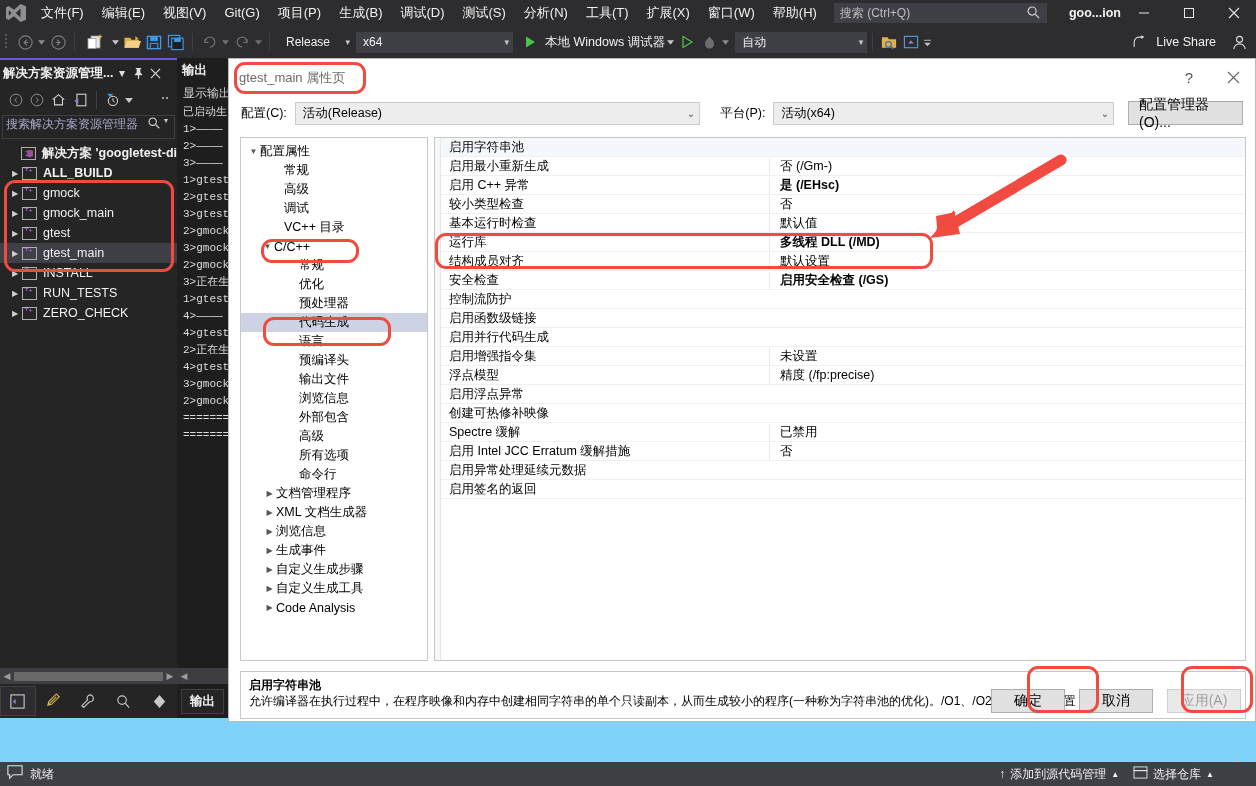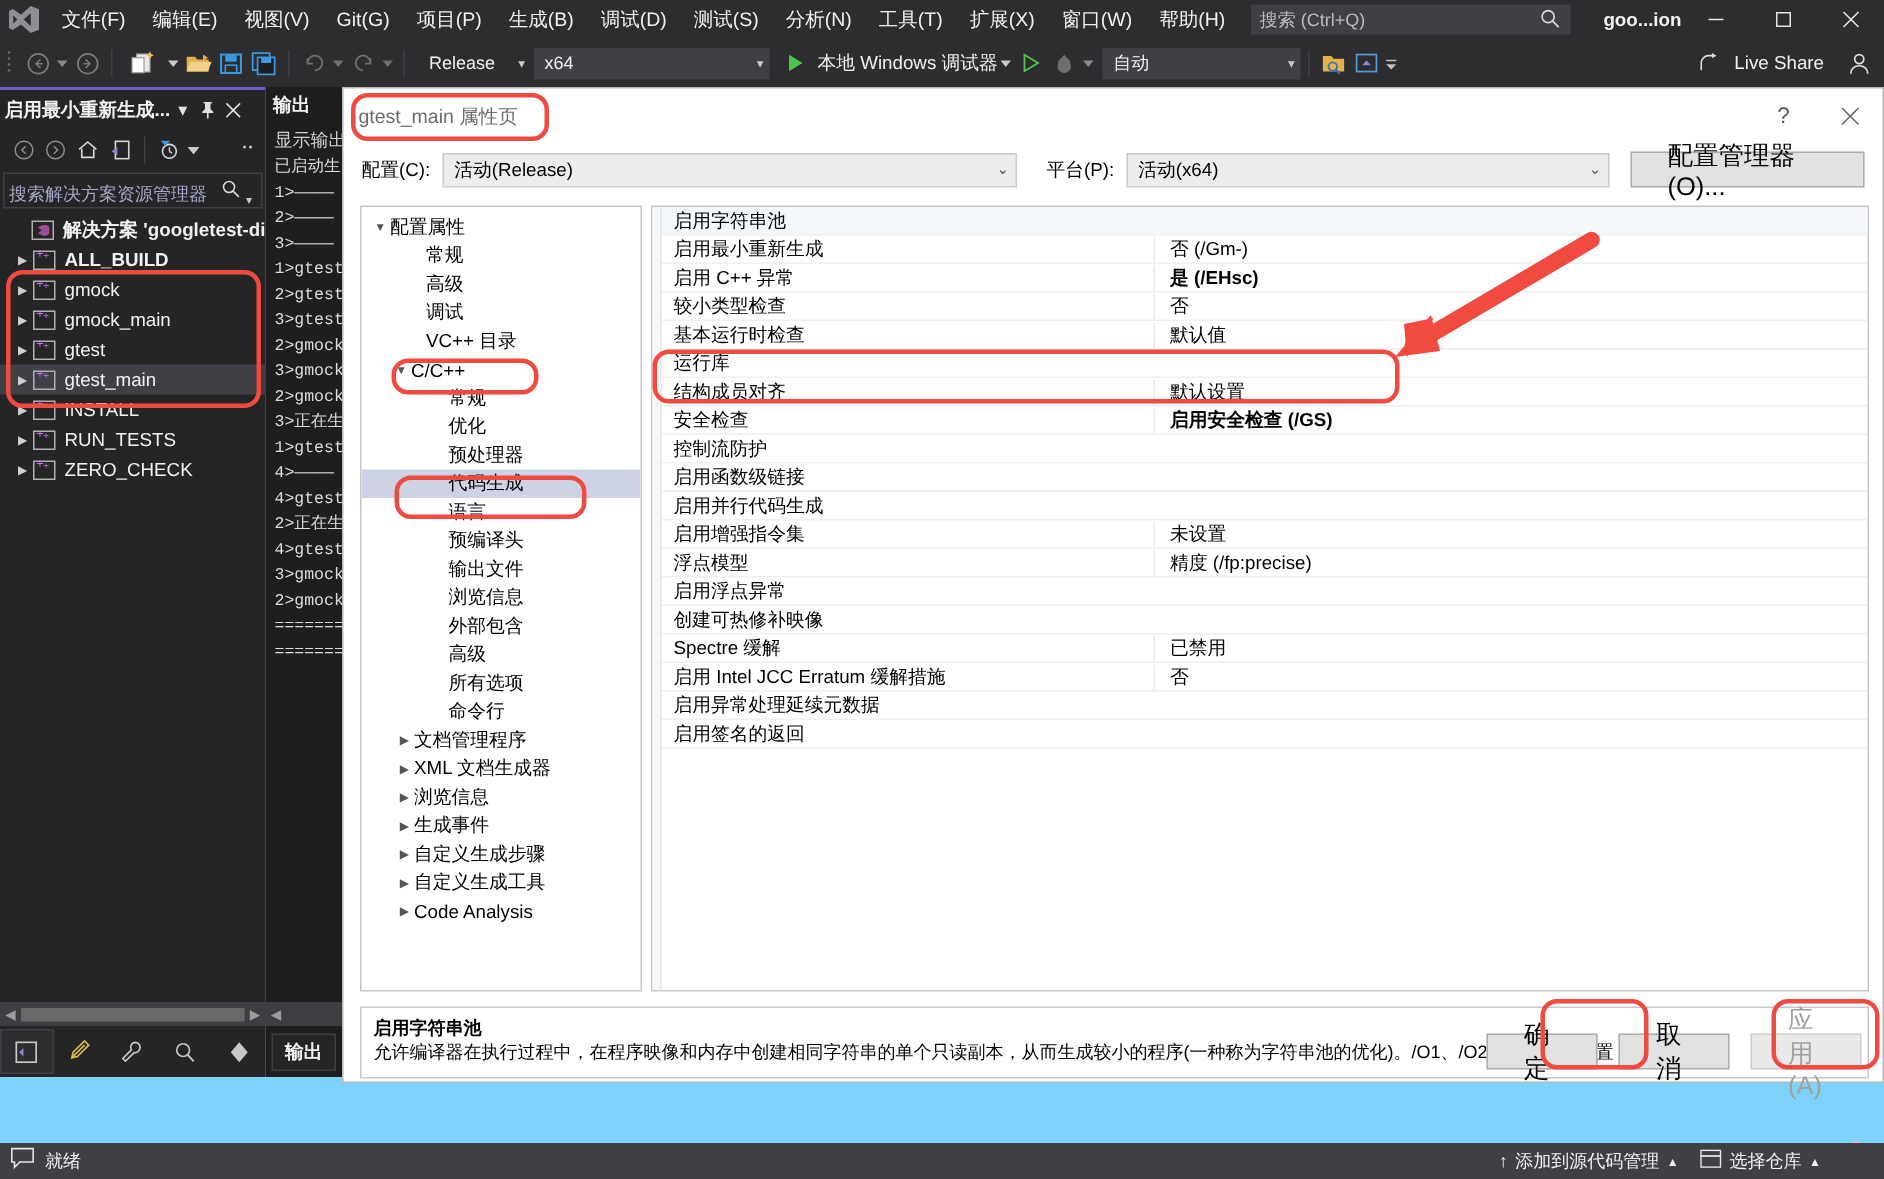--- a/index.html
+++ b/index.html
@@ -55,21 +55,21 @@
   .slnexp {
     position:absolute; left:0; top:58px; width:177px; height:660px;
     background:#252526; border-top:2px solid #6a5acd;
   }
   .se-head { height:26px; display:flex; align-items:center; padding:0 3px; }
   .se-title { font-size:12.5px; color:#f1f1f1; font-weight:bold; white-space:nowrap; overflow:hidden; }
   .se-head .hbtn { width:17px; height:20px; display:flex; align-items:center; justify-content:center; color:#e0e0e0; font-size:12px;}
   .se-tools { height:28px; display:flex; align-items:center; padding-left:5px; }
   .se-tools .t { width:24px; height:22px; display:flex; align-items:center; justify-content:center; }
   .se-search {
-    height:24px; margin:1px 2px 0 2px; display:flex; align-items:flex-end;
+    height:24px; margin:1px 2px 0 2px; display:flex; align-items:flex-start;
     border:1px solid #3f3f46; background:#252526; padding:0 3px;
   }
   .se-search .sv { font-size:12px; color:#a6a6c8; white-space:nowrap; overflow:hidden; flex:1; }
   .se-tree { padding-top:4px; font-size:12.5px; color:#f1f1f1; }
   .tr { height:20px; display:flex; align-items:center; padding-left:8px; white-space:nowrap; }
   .tr.sel { background:#3f3f46; }
   .tw { width:14px; display:flex; align-items:center; justify-content:center; color:#cfcfcf; font-size:8px; }
   .icn-vcxproj {
     width:15px; height:13px; border:1px solid #b0b0b0; margin-right:6px;
     position:relative; display:inline-block; flex:none;
@@ -123,21 +123,21 @@
   .dlg-title .tbtns .b { width:44px; height:34px; display:flex; align-items:center; justify-content:center; color:#555; font-size:15px; }
   .dlg-row1 { height:34px; display:flex; align-items:center; padding:0 12px; gap:8px; }
   .lbl { font-size:12.5px; color:#000; white-space:nowrap; }
   .wcombo {
     height:23px; background:#ededed; border:1px solid #cccccc;
     display:flex; align-items:center; padding:0 4px 0 7px; font-size:12.5px; color:#000;
   }
   .wcombo .cc { margin-left:auto; color:#555; font-size:10px; padding-left:6px; }
   .wbtn {
     height:24px; border:1px solid #adadad; background:#e1e1e1; color:#000;
-    font-size:17px; display:flex; align-items:center; justify-content:center; padding:0 24px;
+    font-size:14px; display:flex; align-items:center; justify-content:center; padding:0 10px;
   }
   .wbtn.dis { color:#a0a0a0; background:#e9e9e9; border-color:#cfcfcf; }
 
   .dlg-body { position:absolute; left:11px; top:78px; width:1006px; height:530px; display:flex; gap:6px; }
   .tree-pane { width:188px; height:524px; border:1px solid #c8c8c8; background:#fff; overflow:hidden; padding-top:4px; }
   .tnode { height:19px; display:flex; align-items:center; white-space:nowrap; font-size:12.5px; }
   .tnode.sel { background:#cdd3e4; }
   .tnode .exp { width:13px; text-align:center; font-size:8px; color:#555; }
 
   .grid-pane { flex:1; height:524px; border:1px solid #c8c8c8; background:#fff; position:relative; overflow:hidden; }
@@ -380,21 +380,21 @@
         <svg width="17" height="17" viewBox="0 0 18 18">
             <path d="M9 2.5a3.2 3.2 0 1 1 0 6.4 3.2 3.2 0 0 1 0-6.4Z" fill="none" stroke="#dcdcdc" stroke-width="1.2"></path>
             <path d="M3 16c0-3.3 2.7-5.6 6-5.6s6 2.3 6 5.6" fill="none" stroke="#dcdcdc" stroke-width="1.2"></path>
           </svg>
       </div>
     </div>
   </div>
 
   <div class="slnexp">
     <div class="se-head">
-      <span class="se-title">启用最小重新生成...</span>
+      <span class="se-title">解决方案资源管理...</span>
       <span class="hbtn">▾</span>
       <span class="hbtn">
         <svg width="11" height="13" viewBox="0 0 12 14">
             <path d="M3 1h6v1H8v4l2 2v1H6.6v4H5.4V9H2V8l2-2V2H3Z" fill="#e0e0e0"></path>
           </svg>
       </span>
       <span class="hbtn">
         <svg width="11" height="11" viewBox="0 0 12 12">
             <line x1="1" y1="1" x2="11" y2="11" stroke="#e0e0e0" stroke-width="1.2"></line>
             <line x1="11" y1="1" x2="1" y2="11" stroke="#e0e0e0" stroke-width="1.2"></line>
@@ -718,20 +718,21 @@
         <div class="grow">
           <span class="gk">较小类型检查</span>
           <span class="gv">否</span>
         </div>
         <div class="grow">
           <span class="gk">基本运行时检查</span>
           <span class="gv">默认值</span>
         </div>
         <div class="grow">
           <span class="gk">运行库</span>
+          <span class="gv bold">多线程 DLL (/MD)</span>
         </div>
         <div class="grow">
           <span class="gk">结构成员对齐</span>
           <span class="gv">默认设置</span>
         </div>
         <div class="grow">
           <span class="gk">安全检查</span>
           <span class="gv bold">启用安全检查 (/GS)</span>
         </div>
         <div class="grow">

